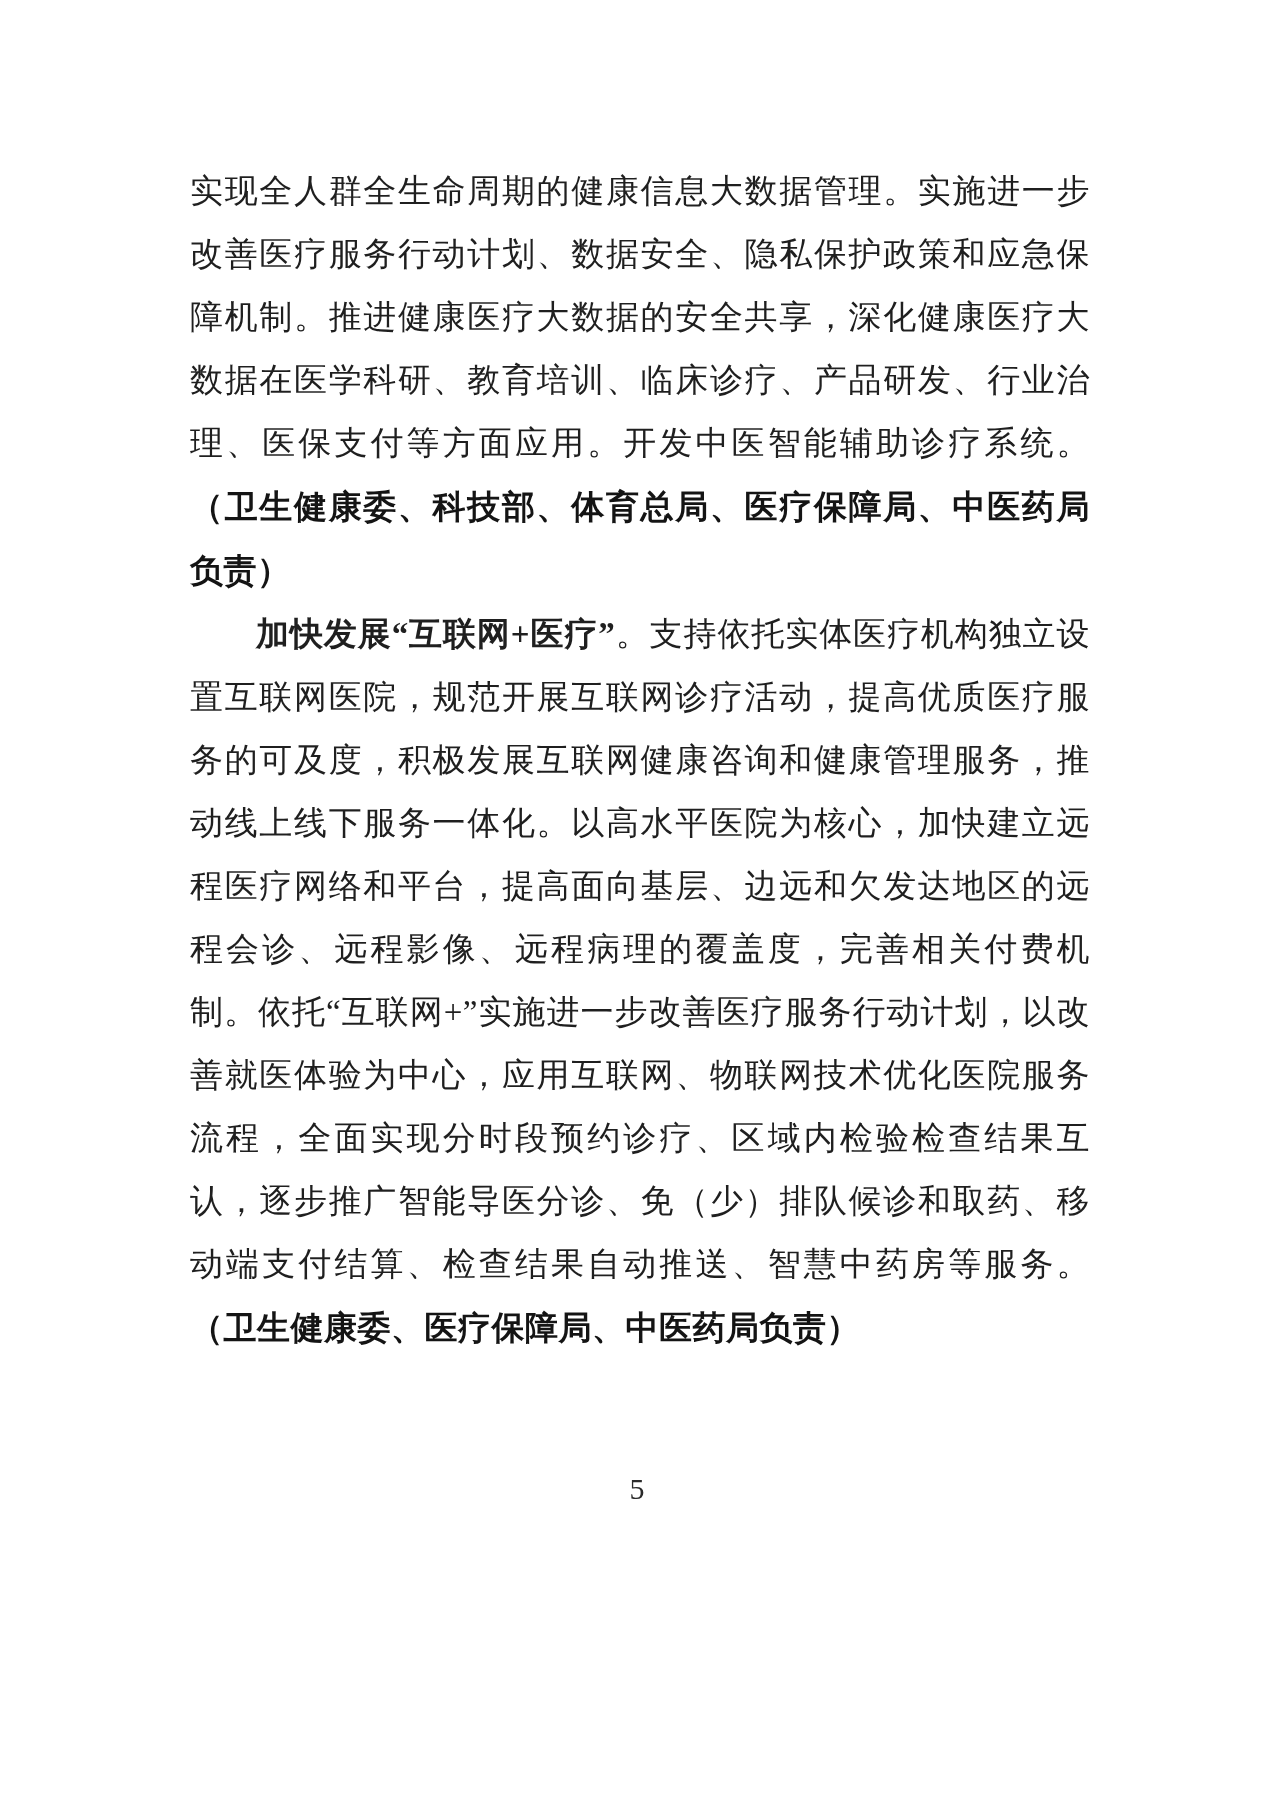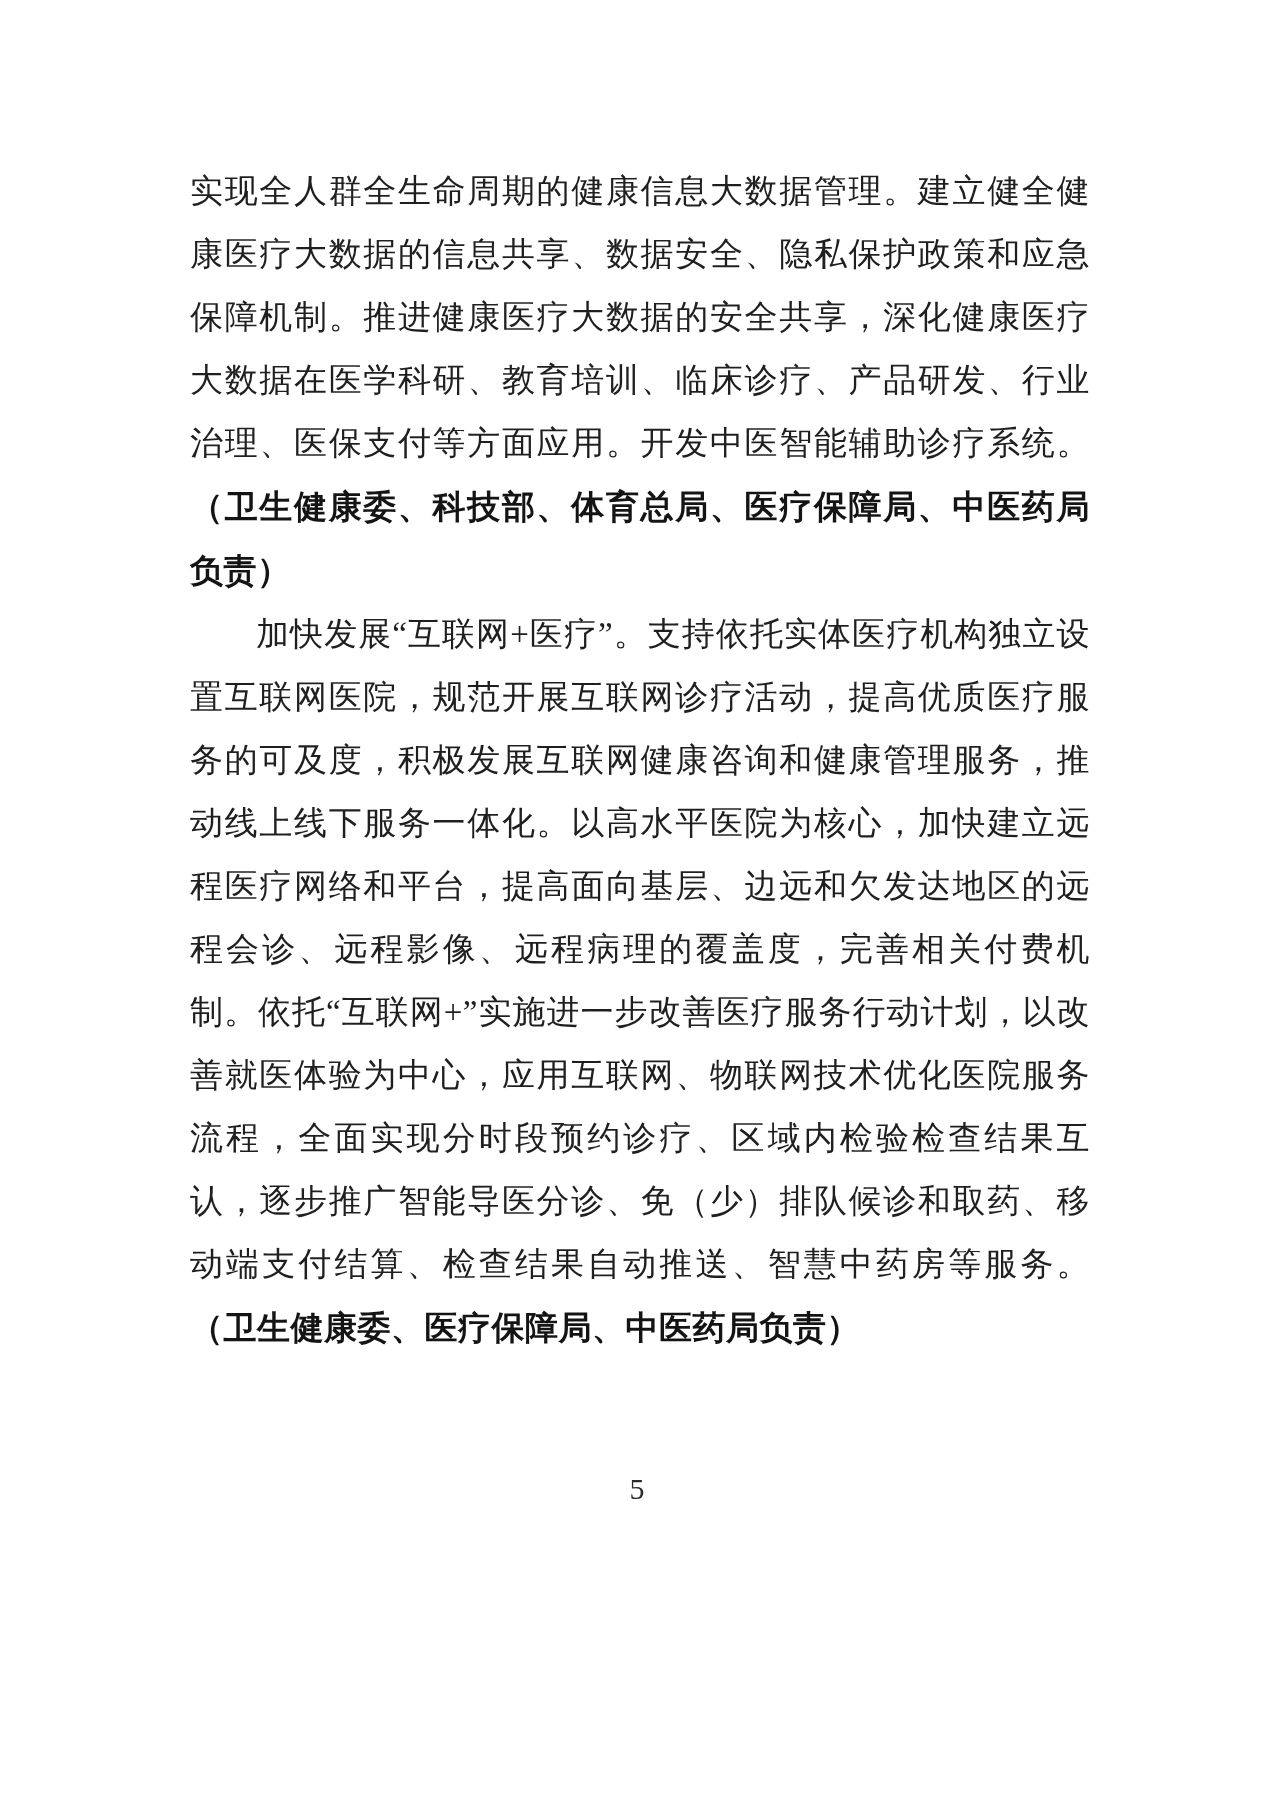--- a/index.html
+++ b/index.html
@@ -33,21 +33,21 @@
     word-break: break-all;
     color: #1f1f1f;
   }
   p.doc-para.indent {
     text-indent: 2em;
   }
   .seg-normal {
     font-weight: 400;
   }
   .seg-bold-serif {
-    font-weight: 400;
+    font-weight: 700;
   }
   .seg-bold-sans {
     font-family: "Liberation Sans", sans-serif;
     font-weight: 700;
     color: #141414;
   }
   .page-number {
     position: absolute;
     left: 0;
     right: 6px;
@@ -56,17 +56,17 @@
     font-size: 30px;
     color: #2a2a2a;
     font-family: "Liberation Serif", serif;
   }
 </style>
 </head>
 <body>
 
 <div class="page">
   <div class="content">
-      <p class="doc-para"><span class="seg-normal">实现全人群全生命周期的健康信息大数据管理。建立健全健康医疗大数据的信息共享、数据安全、隐私保护政策和应急保障机制。推进健康医疗大数据的安全共享，深化健康医疗大数据在医学科研、教育培训、临床诊疗、产品研发、行业治理、医保支付等方面应用。开发中医智能辅助诊疗系统。</span><span class="seg-bold-sans">（卫生健康委、科技部、体育总局、医疗保障局、中医药局负责）</span></p>
+      <p class="doc-para"><span class="seg-normal">实现全人群全生命周期的健康信息大数据管理。实施进一步改善医疗服务行动计划、数据安全、隐私保护政策和应急保障机制。推进健康医疗大数据的安全共享，深化健康医疗大数据在医学科研、教育培训、临床诊疗、产品研发、行业治理、医保支付等方面应用。开发中医智能辅助诊疗系统。</span><span class="seg-bold-sans">（卫生健康委、科技部、体育总局、医疗保障局、中医药局负责）</span></p>
       <p class="doc-para indent"><span class="seg-bold-serif">加快发展“互联网+医疗”</span><span class="seg-normal">。支持依托实体医疗机构独立设置互联网医院，规范开展互联网诊疗活动，提高优质医疗服务的可及度，积极发展互联网健康咨询和健康管理服务，推动线上线下服务一体化。以高水平医院为核心，加快建立远程医疗网络和平台，提高面向基层、边远和欠发达地区的远程会诊、远程影像、远程病理的覆盖度，完善相关付费机制。依托“互联网+”实施进一步改善医疗服务行动计划，以改善就医体验为中心，应用互联网、物联网技术优化医院服务流程，全面实现分时段预约诊疗、区域内检验检查结果互认，逐步推广智能导医分诊、免（少）排队候诊和取药、移动端支付结算、检查结果自动推送、智慧中药房等服务。</span><span class="seg-bold-sans">（卫生健康委、医疗保障局、中医药局负责）</span></p>
     </div>
   <div class="page-number">5</div>
 </div>
 
 </body></html>

